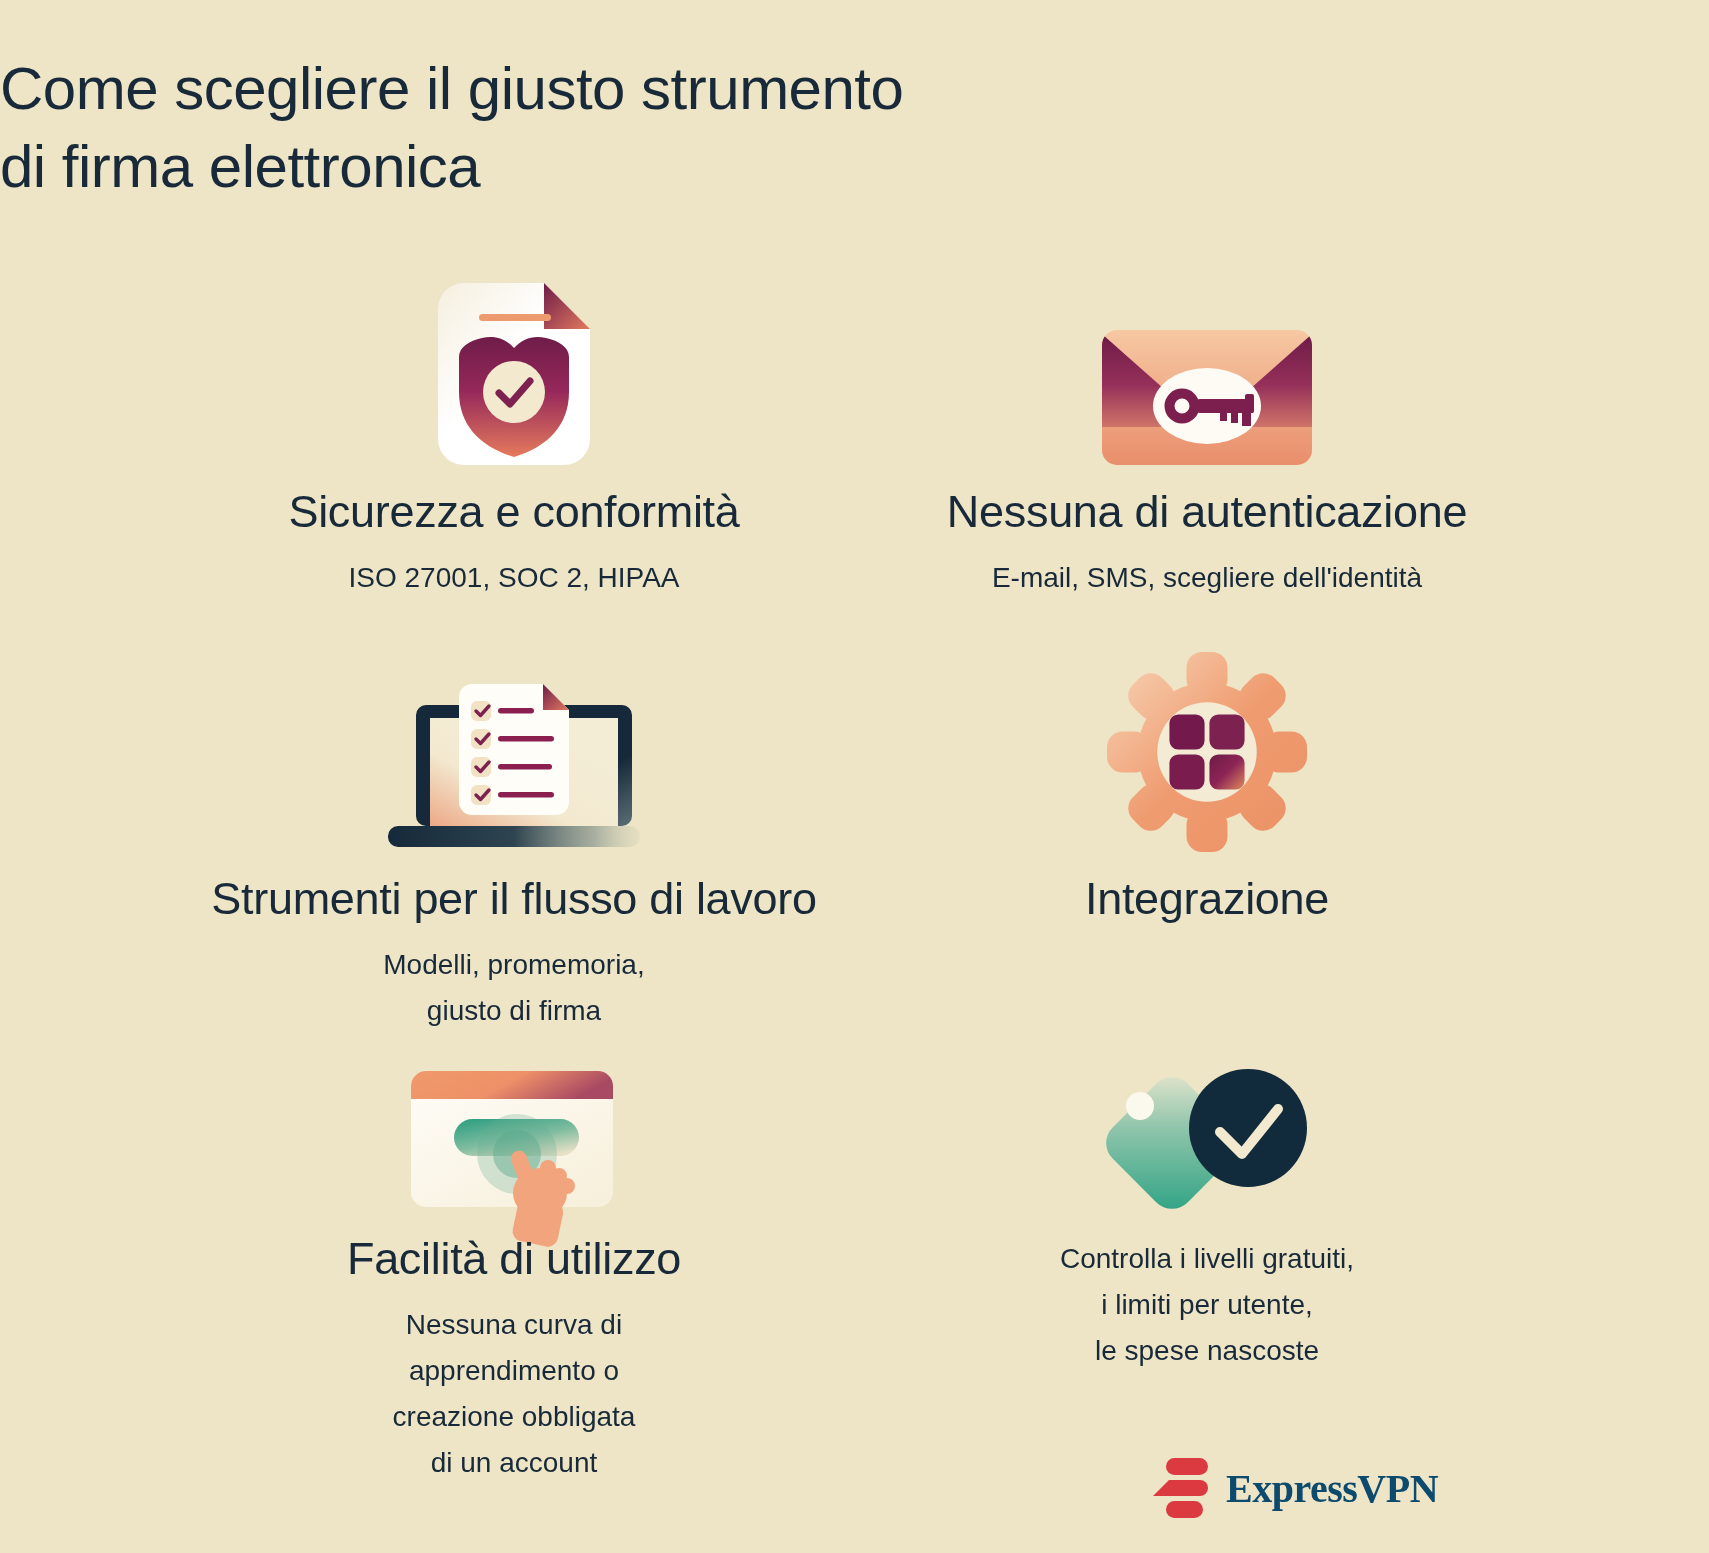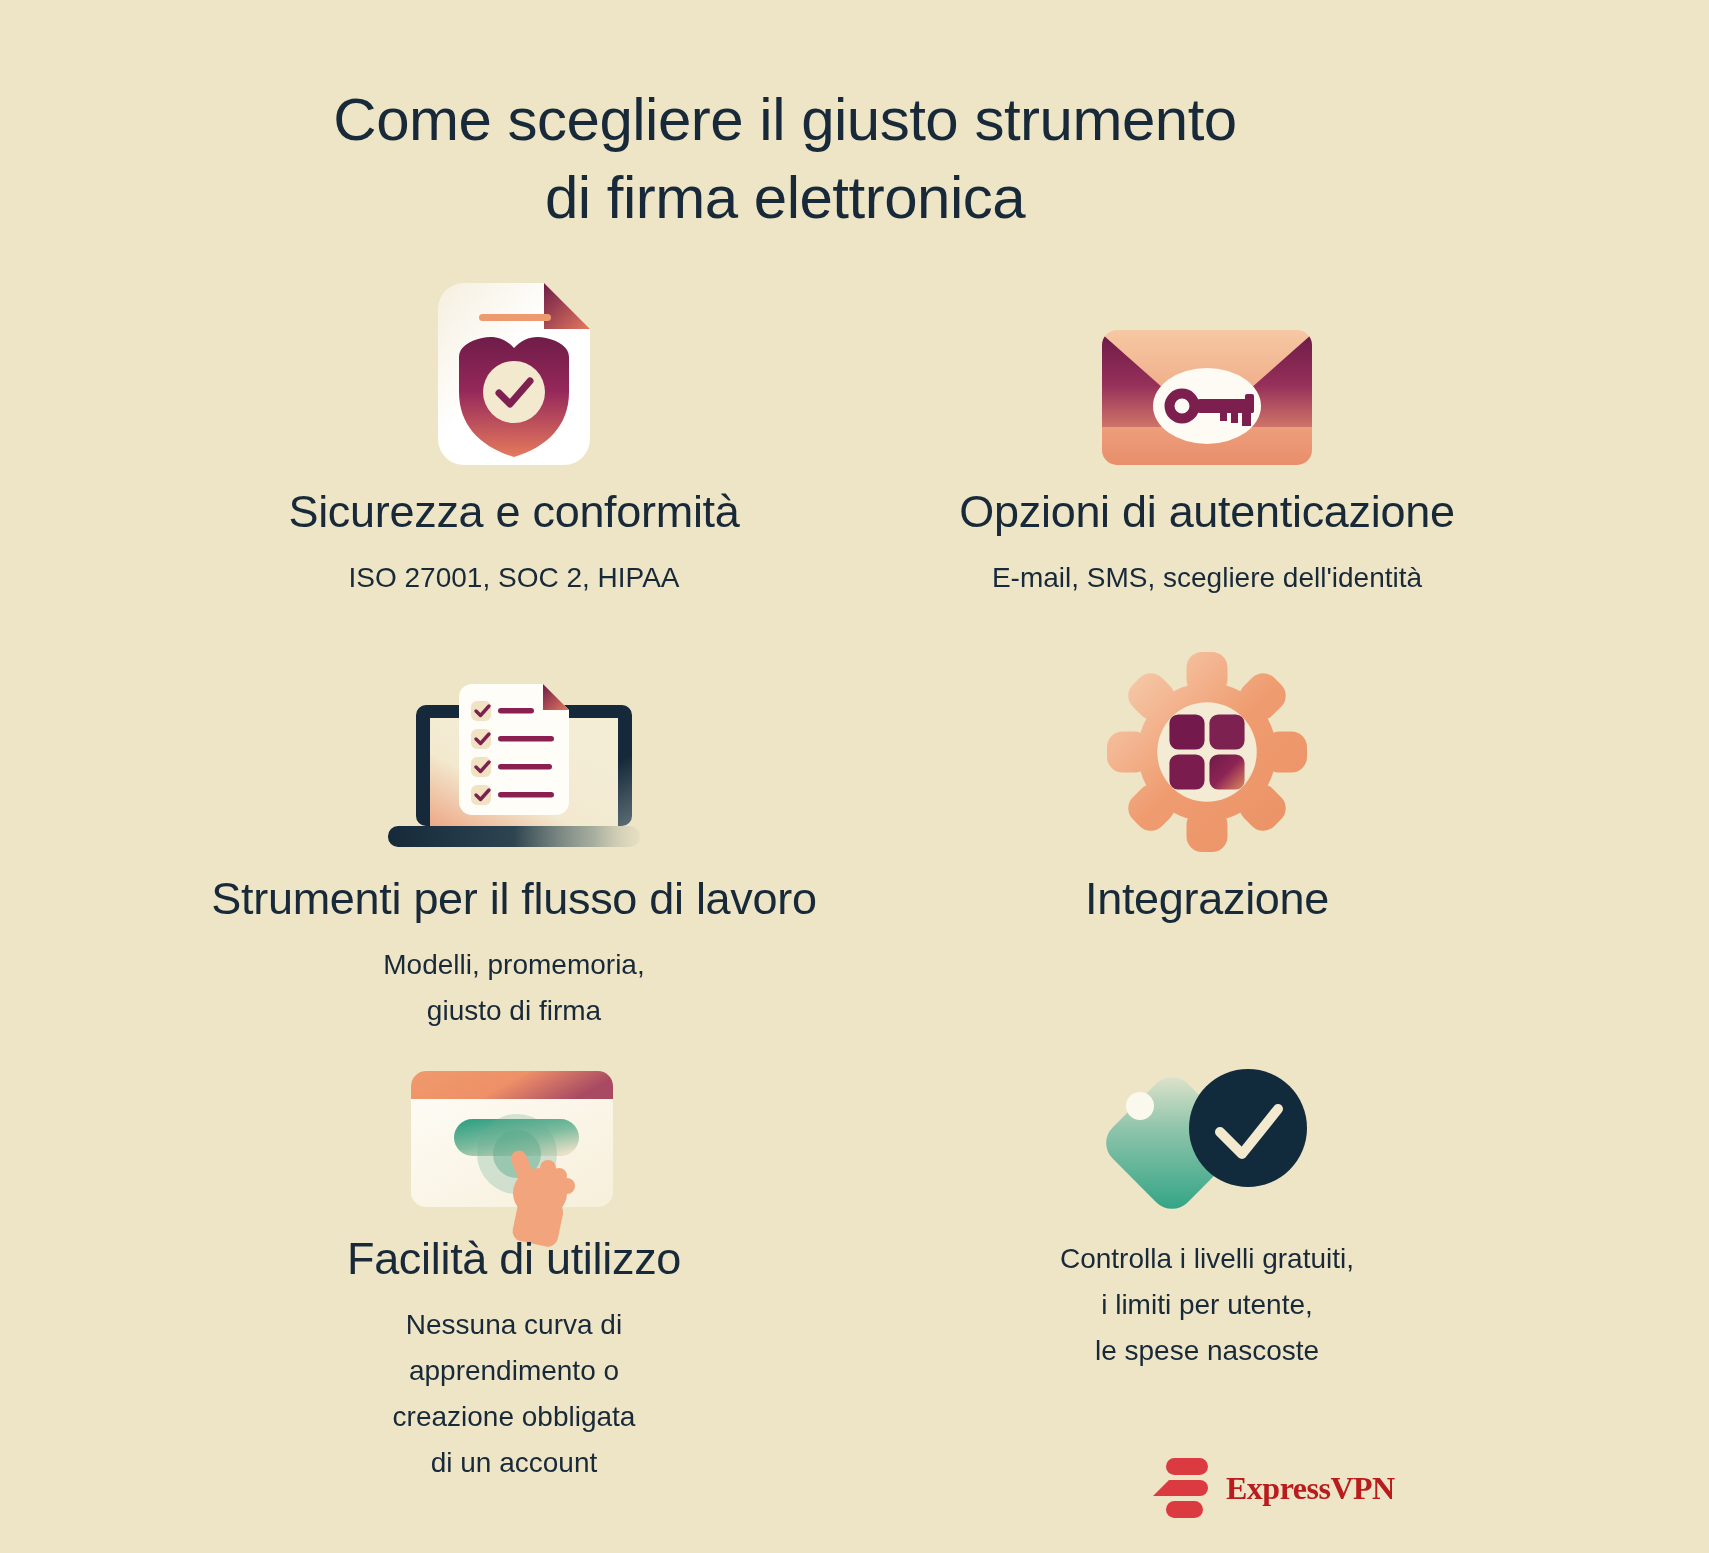--- a/index.html
+++ b/index.html
@@ -7,24 +7,23 @@
   #infographic{
     position:relative;
     width:1709px;height:1553px;
     background:#eee5c6;
     font-family:"Liberation Sans", sans-serif;
     color:#182a39;
     overflow:hidden;
   }
   .title{
     position:absolute;top:50px;left:0;width:1570px;
-    text-align:center;
+    text-align:left;
     font-size:60px;line-height:78px;font-weight:500;letter-spacing:-0.5px;
     color:#182a39;
-    margin-top:31px;
   }
   .section{
     position:absolute;
     display:flex;flex-direction:column;align-items:center;
     text-align:center;
   }
   .col-left{left:134px;width:760px;}
   .col-right{left:897px;width:620px;}
   .row-1{top:280px;}
   .row-2{top:660px;}
@@ -46,21 +45,21 @@
     margin-top:14px;
     font-size:28px;line-height:46px;font-weight:400;
     white-space:pre-line;
   }
   .brand{
     position:absolute;left:1150px;top:1458px;
     display:flex;align-items:center;gap:14px;
   }
   .brand-text{
     font-family:"Liberation Serif", serif;
-    font-weight:700;font-size:32px;color:#b91c1c;letter-spacing:-0.5px;
+    font-weight:700;font-size:40px;color:#0c4a6e;letter-spacing:-0.5px;
   }
 </style>
 </head>
 <body>
 
 <div id="infographic">
 
   <div class="title">
     <div>Come scegliere il giusto strumento</div>
     <div>di firma elettronica</div>
@@ -124,21 +123,21 @@
         <g fill="#7c1f4e">
           <path fill-rule="evenodd" d="M80 58.5 a17.5 17.5 0 1 0 0 35 a17.5 17.5 0 0 0 0 -35 Z M80 68.5 a7.5 7.5 0 1 1 0 15 a7.5 7.5 0 0 1 0 -15 Z"></path>
           <rect x="95" y="69" width="57" height="14" rx="3"></rect>
           <rect x="118" y="81" width="7" height="10"></rect>
           <rect x="129" y="81" width="7" height="12"></rect>
           <rect x="140" y="81" width="9" height="15"></rect>
           <rect x="143" y="64" width="9" height="19" rx="2"></rect>
         </g>
       </svg>
     </div>
-    <div class="section-heading">Opzioni di autenticazione</div>
+    <div class="section-heading">Nessuna di autenticazione</div>
     <div class="section-desc">E-mail, SMS, scegliere dell'identità</div>
   </div>
 
   <div class="section col-left row-2">
     <div class="icon-wrap">
       <svg width="252" height="168" viewBox="0 0 252 168">
         <defs>
           <linearGradient id="g-frame" x1="0" y1="0" x2="1" y2="1">
             <stop offset="0" stop-color="#15293a"></stop>
               <stop offset="0.7" stop-color="#15293a"></stop>

